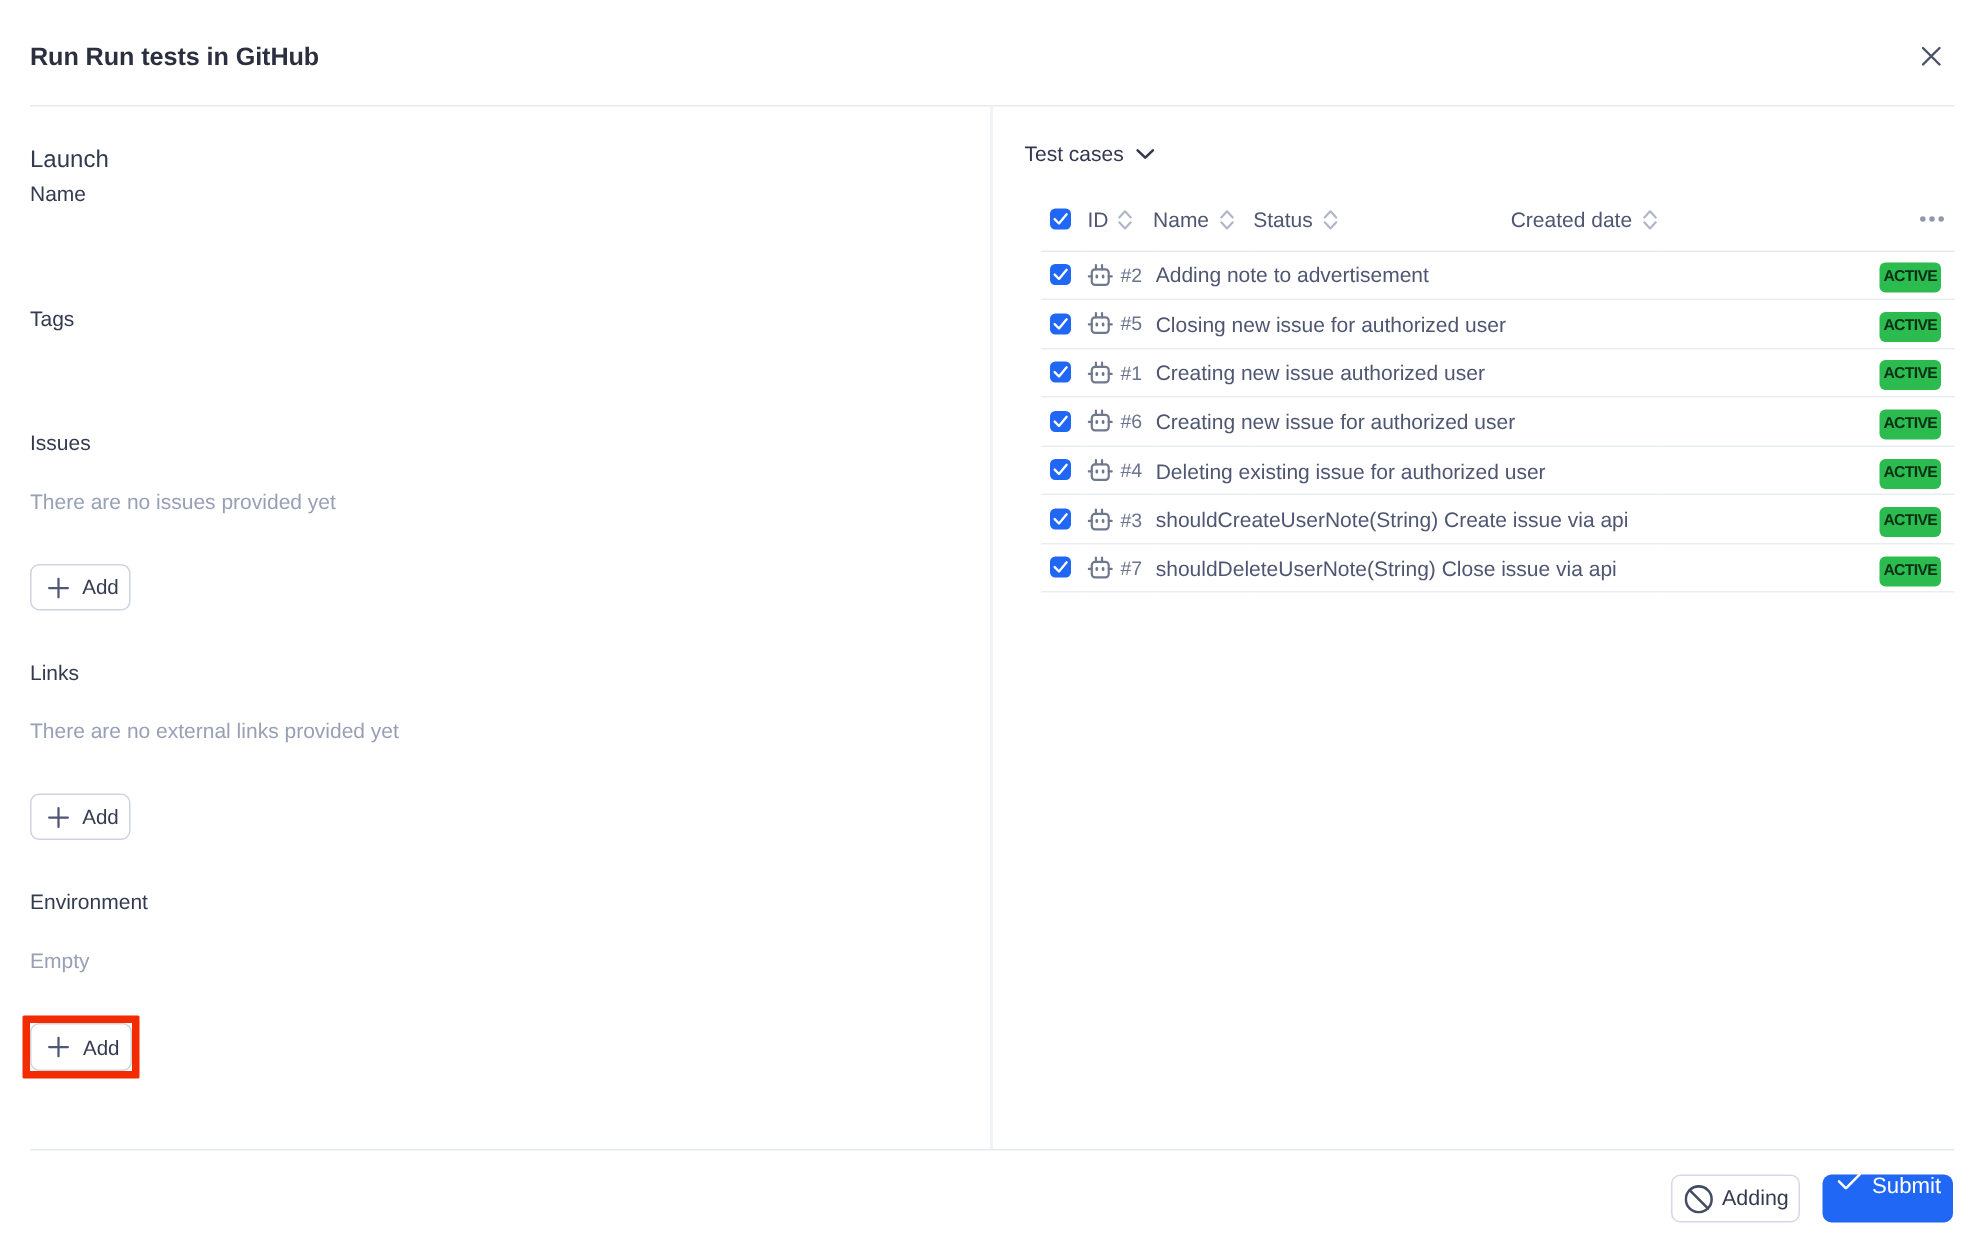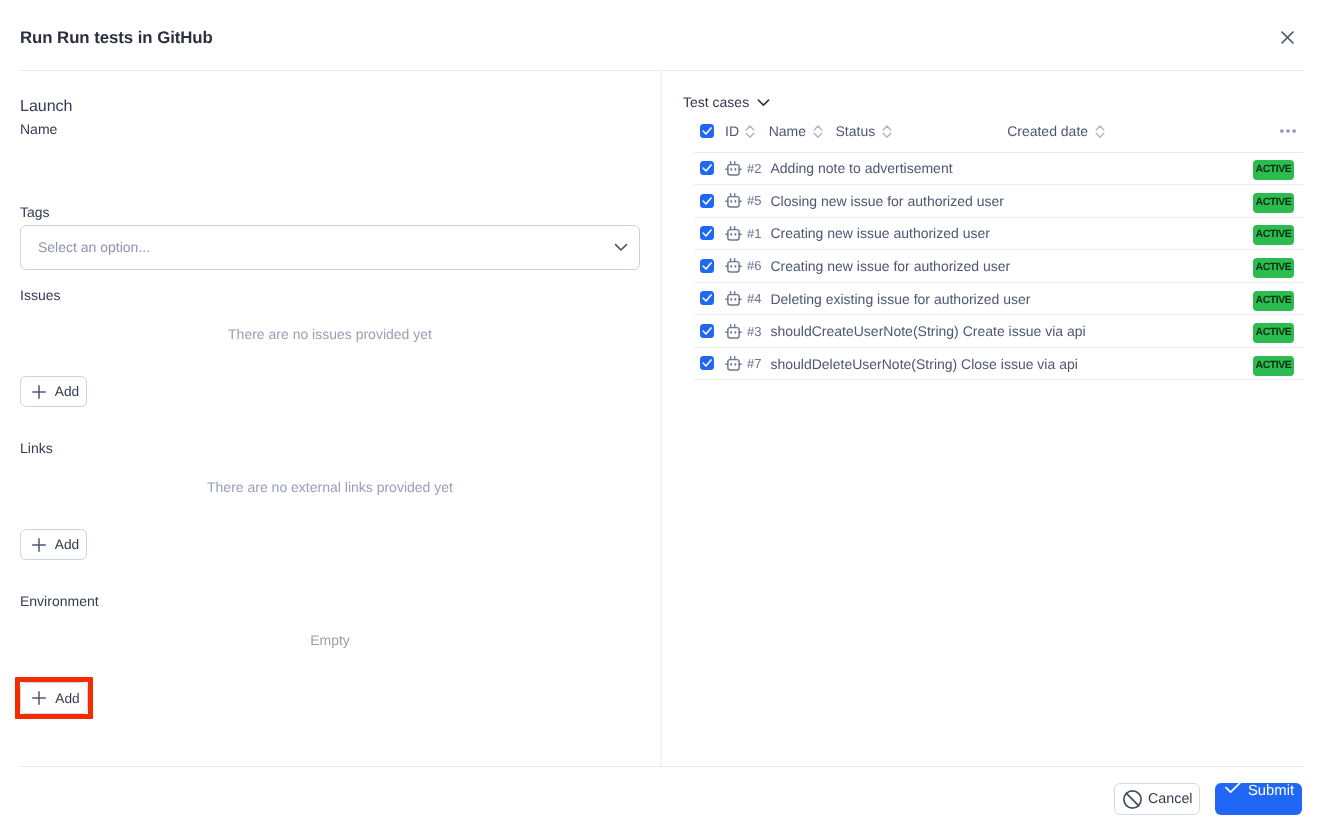--- a/index.html
+++ b/index.html
@@ -47,41 +47,41 @@
     font-size:14px; color:#4E5774; padding-left:17px; line-height:43px;
   }
   .select-input {
     position:absolute; left:20px; width:620px; height:45px;
     border:1px solid #CBD2DF; border-radius:6px; background:#fff;
     font-size:14px; color:#8C94AC; padding-left:17px; line-height:43px;
     cursor:pointer;
   }
   .chevron { position:absolute; right:11px; top:16px; line-height:0; }
 
-  .empty-text { position:absolute; width:620px; left:20px; text-align:center;
+  .empty-text { position:absolute; width:620px; left:20px; text-align:left;
     font-size:14px; color:#98A0B5; }
 
   .add-btn {
     position:absolute; left:20px; width:67px; height:31px;
     border:1px solid #CDD4E0; border-radius:6px; background:#fff;
     display:flex; align-items:center; justify-content:center; gap:9px;
     font-size:13.7px; font-weight:400; color:#333B50; cursor:pointer;
     padding-left:4px;
   }
   .add-btn svg { display:block; }
   .highlight-box {
     position:absolute; border:5px solid #F22B00; border-radius:1px;
   }
 
   
   .tc-head { position:absolute; left:21px; top:24px; display:flex; align-items:center; gap:8px; cursor:pointer;}
   .tc-head svg { display:block; }
   .tc-head-label { font-size:14px; font-weight:500; color:#32384D; }
 
-  table.tc { position:absolute; left:32px; top:44px; width:609px; border-collapse:collapse; table-layout:fixed; }
+  table.tc { position:absolute; left:32px; top:59px; width:609px; border-collapse:collapse; table-layout:fixed; }
   table.tc th, table.tc td { padding:0; }
   .hdr-row { height:38px; border-bottom:1px solid #E6EAF0; }
   .hdr-row th { vertical-align:top; padding-top:8px !important; }
   .dots-ico { display:inline-block; position:relative; top:-2px; left:2px; }
   .dots-ico svg { display:block; }
   .row { height:32.57px; border-bottom:1px solid #E9EDF2; }
   .cb-cell { width:31px; text-align:left; padding-left:6px !important; }
   .cb {
     width:14px; height:14px; border-radius:3.5px; background:#2067F5;
     display:inline-flex; align-items:center; justify-content:center; cursor:pointer;
@@ -133,28 +133,20 @@
   </div>
 
   <div class="body-wrap">
     <div class="v-divider"></div>
     <div class="left-pane">
       <div class="section-title" style="position:absolute;left:20px;top:28px;">Launch</div>
 
       <div class="field-label" style="position:absolute;left:20px;top:51px;">Name</div>
 
       <div class="field-label" style="position:absolute;left:20px;top:134px;">Tags</div>
-      <div class="select-input" style="top:155px;">
-        <span>Select an option...</span>
-        <span class="chevron">
-          <svg width="14" height="10" viewBox="0 0 14 10">
-              <path d="M1.6 2.6 L7 8 L12.4 2.6" fill="none" stroke="#4E5774" stroke-width="1.7" stroke-linecap="round" stroke-linejoin="round"></path>
-            </svg>
-        </span>
-      </div>
 
       <div class="field-label" style="position:absolute;left:20px;top:217px;">Issues</div>
       <div class="empty-text" style="top:256px;">There are no issues provided yet</div>
       <div class="add-btn" style="top:306px;">
         <span>
           <svg width="14" height="14" viewBox="0 0 14 14">
               <path d="M7 0.75 L7 13.25 M0.75 7 L13.25 7" stroke="#4E5774" stroke-width="1.5" stroke-linecap="round"></path>
             </svg>
         </span>
         <span>Add</span>
@@ -366,21 +358,21 @@
 
   <div class="footer">
     <div class="footer-divider"></div>
     <div class="btn-cancel">
       <span>
         <svg width="19" height="19" viewBox="0 0 19 19">
             <circle cx="9.5" cy="9.5" r="8.6" fill="none" stroke="#454D63" stroke-width="1.7"></circle>
             <path d="M3.42 3.42 L15.58 15.58" stroke="#454D63" stroke-width="1.7" stroke-linecap="round"></path>
           </svg>
       </span>
-      <span>Cancel</span>
+      <span>Adding</span>
     </div>
     <div class="btn-submit">
       <span style="position:relative;top:-1px;">
         <svg width="16" height="11" viewBox="0 0 16 11">
             <path d="M1 5.6 L5.6 10.2 L15 0.8" fill="none" stroke="#ffffff" stroke-width="1.7" stroke-linecap="round" stroke-linejoin="round"></path>
           </svg>
       </span>
       <span>Submit</span>
     </div>
   </div>

